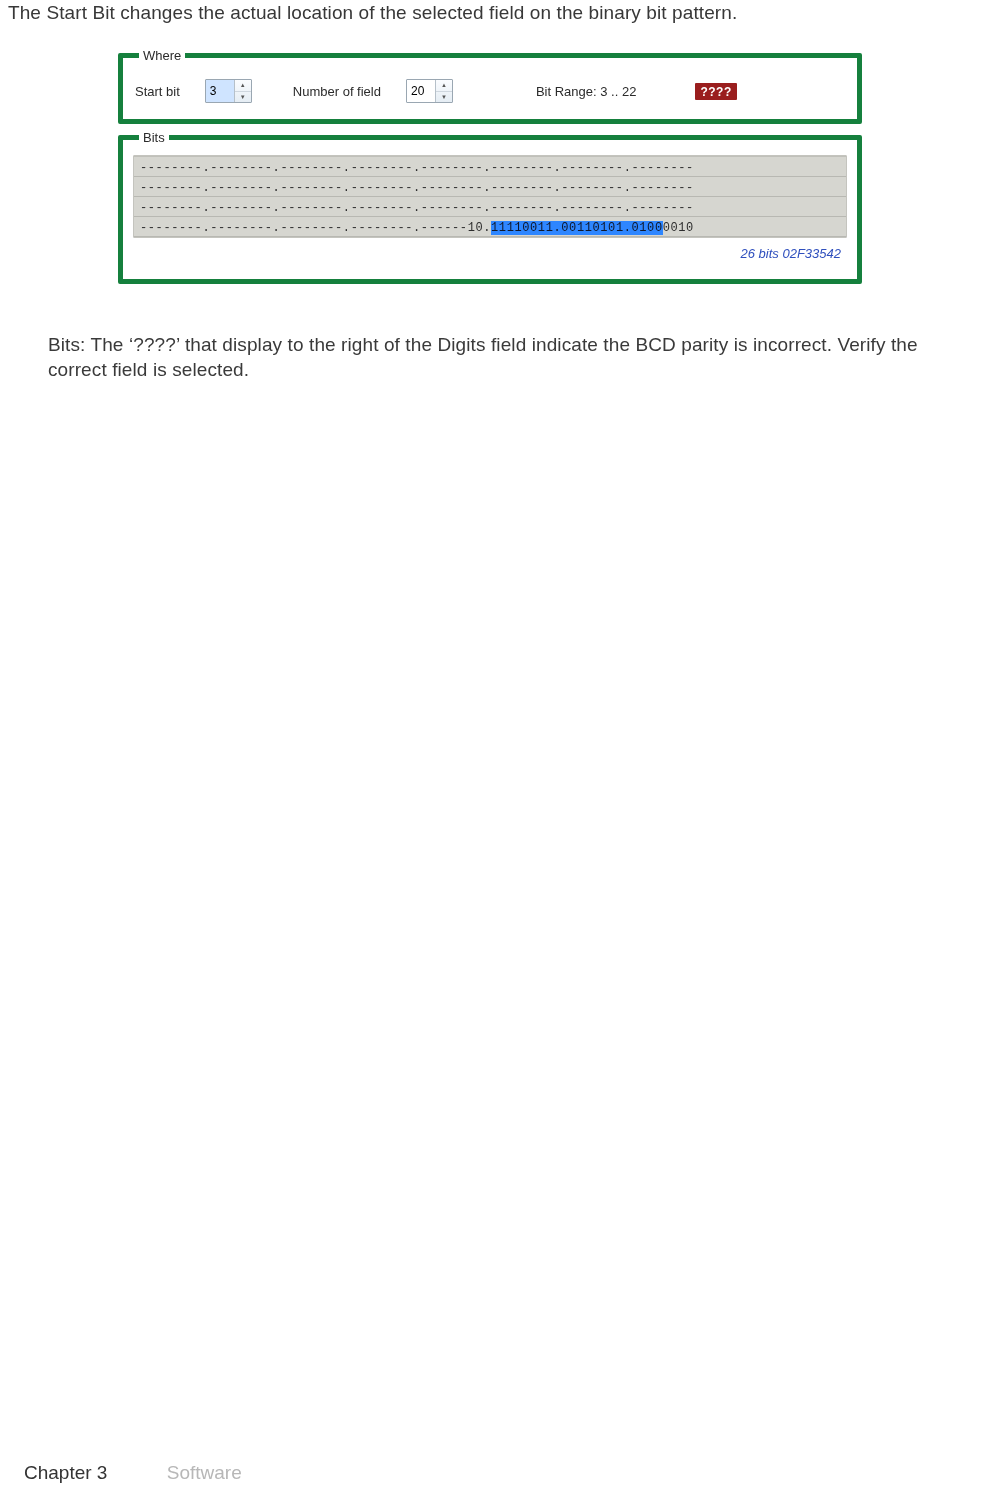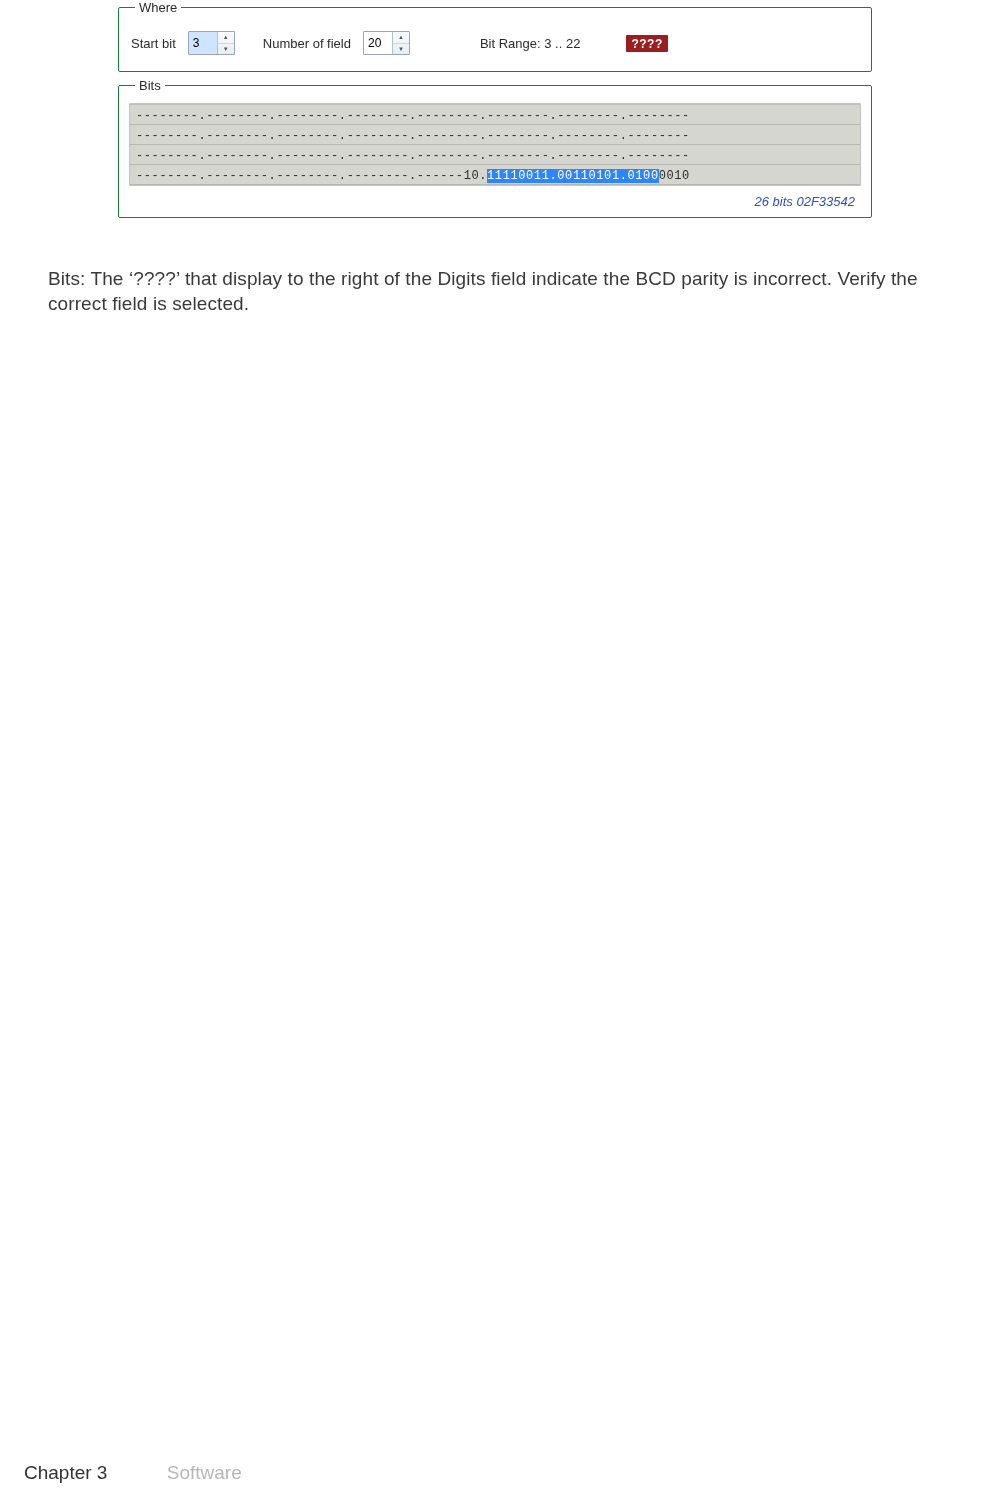--- a/index.html
+++ b/index.html
@@ -21,35 +21,35 @@
     color: #383838;
     letter-spacing: 0.1px;
     margin-top: 2px;
     margin-bottom: 24px;
   }
   .panel-wrap {
     margin-left: 110px;
     margin-right: 110px;
   }
   fieldset {
-    border: 1px solid #15803d;
+    border: 5px solid #15803d;
     border-radius: 2px;
-    margin: 0 6px 6px 0;
+    margin: 0 16px 6px 0;
     padding: 10px 10px 10px 10px;
   }
   fieldset > legend {
     font-size: 13px;
     color: #2b2b2b;
     padding: 0 4px;
     margin-left: 6px;
   }
   .where-row {
     display: flex;
     align-items: center;
-    gap: 10px;
+    gap: 23px;
     font-size: 13px;
     color: #2b2b2b;
     padding: 6px 2px 6px 2px;
   }
   .where-row .lbl {
     margin-right: 2px;
   }
   .spinner {
     display: inline-flex;
     align-items: stretch;
@@ -99,21 +99,21 @@
     background: #9a1e1e;
     color: #ffffff;
     font-weight: bold;
     font-size: 12px;
     border-radius: 1px;
     padding: 2px 5px 1px 5px;
     letter-spacing: 0.5px;
   }
 
   .bits-panel {
-    padding-bottom: 6px;
+    padding-bottom: 16px;
   }
   .bit-rows {
     background: #d3d3cf;
     border: 1px solid #c4c4be;
     border-radius: 1px;
     padding: 0;
   }
   .bit-line {
     border-bottom: 1px solid #b8b8b2;
     background: #d6d6d0;
@@ -125,21 +125,21 @@
     font-family: "Courier New", monospace;
     font-size: 12px;
     letter-spacing: 0.6px;
     color: #2d2d2d;
     white-space: pre;
     padding: 4px 6px 1px 6px;
     line-height: 14px;
   }
   .hilite {
     background: #2e86ff;
-    color: #ffffff;
+    color: #0f172a;
     display: inline;
   }
   .bits-footer {
     font-style: italic;
     color: #2f4fbd;
     font-size: 13px;
     padding: 8px 6px 2px 6px;
     font-family: "Segoe UI", Arial, sans-serif;
     text-align: right;
   }
@@ -162,20 +162,21 @@
   .footer .soft {
     margin-left: 54px;
     color: #b7b7b7;
   }
 </style>
 </head>
 <body>
 
 <div class="page">
 
+  <div class="intro">The Start Bit changes the actual location of the selected field on the binary bit pattern.</div>
 
   <div class="panel-wrap">
 
     <fieldset>
       <legend>Where</legend>
       <div class="where-row">
 
         <span class="lbl">Start bit</span>
         <span class="spinner">
           <input class="sel" value="3" style="">

